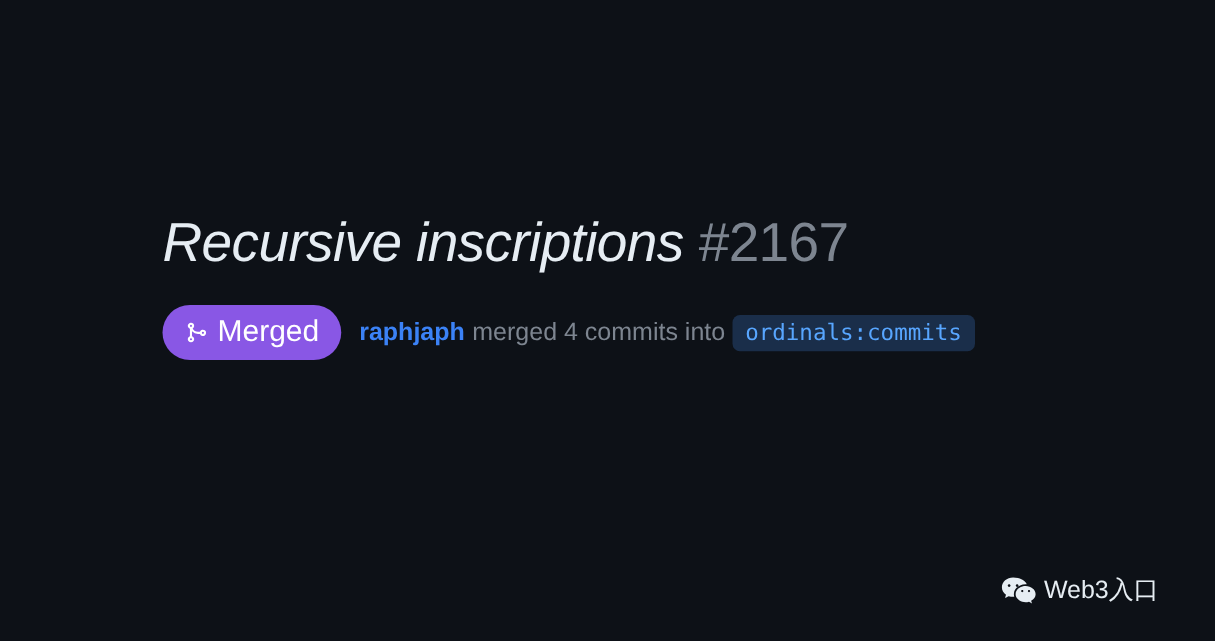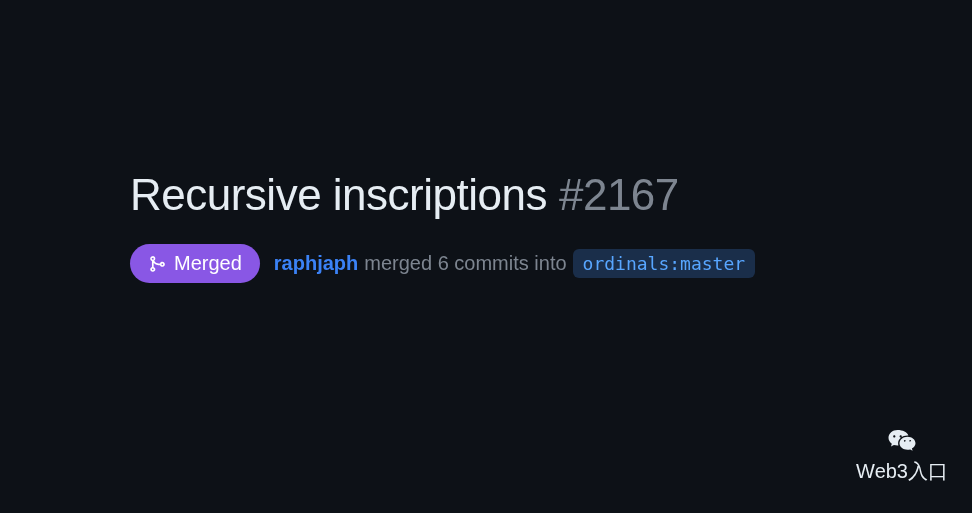--- a/index.html
+++ b/index.html
@@ -22,41 +22,42 @@
       display: flex;
       align-items: baseline;
       gap: 12px;
       margin-bottom: 24px;
     }
     .pr-title {
       color: #e6edf3;
       font-size: 44px;
       font-weight: 400;
       letter-spacing: -0.5px;
+      font-style: italic;
     }
     .pr-number {
       color: #7d8590;
       font-size: 44px;
       font-weight: 400;
       letter-spacing: -0.5px;
     }
     .meta-row {
       display: flex;
       align-items: center;
       gap: 14px;
     }
     .merged-badge {
       display: inline-flex;
       align-items: center;
       gap: 8px;
       background: #8957e5;
       color: #ffffff;
       padding: 8px 18px;
       border-radius: 999px;
-      font-size: 20px;
+      font-size: 24px;
       font-weight: 500;
     }
     .merged-badge svg {
       width: 18px;
       height: 18px;
       fill: #ffffff;
     }
     .meta-text {
       color: #7d8590;
       font-size: 20px;
@@ -72,27 +73,26 @@
       background: #1a2e4a;
       color: #58a6ff;
       font-family: ui-monospace, SFMono-Regular, "SF Mono", Menlo, Consolas, monospace;
       font-size: 18px;
       padding: 4px 10px;
       border-radius: 6px;
     }
     .watermark {
       position: absolute;
       bottom: 28px;
-      right: 24px;
+      right: 45px;
       display: flex;
       align-items: center;
       gap: 6px;
       color: #e6edf3;
       font-size: 20px;
-      flex-direction: column;
     }
     .watermark svg {
       width: 28px;
       height: 24px;
       fill: #e6edf3;
     }
   </style>
 </head>
 <body>
 
@@ -103,22 +103,22 @@
   </div>
   <div class="meta-row">
     <span class="merged-badge">
       <svg viewBox="0 0 16 16">
         <path d="M5.45 5.154A4.25 4.25 0 0 0 9.25 7.5h1.378a2.251 2.251 0 1 1 0 1.5H9.25A5.734 5.734 0 0 1 5 7.123v3.505a2.25 2.25 0 1 1-1.5 0V5.372a2.25 2.25 0 1 1 1.95-.218ZM4.25 13.5a.75.75 0 1 0 0-1.5.75.75 0 0 0 0 1.5Zm8.5-4.5a.75.75 0 1 0 0-1.5.75.75 0 0 0 0 1.5ZM5 3.25a.75.75 0 1 0 0 .005V3.25Z"></path>
       </svg>
       <span>Merged</span>
     </span>
     <span class="meta-text">
       <span class="author">raphjaph</span>
-      <span>merged 6 commits into</span>
-      <span class="branch-pill">ordinals:master</span>
+      <span>merged 4 commits into</span>
+      <span class="branch-pill">ordinals:commits</span>
     </span>
   </div>
 </div>
 
 <div class="watermark">
   <svg viewBox="0 0 28 24">
     <path d="M9.5 2C4.5 2 0.5 5.5 0.5 9.8c0 2.4 1.3 4.5 3.3 6l-0.8 2.6 2.9-1.5c1.2 0.3 2.4 0.5 3.6 0.5 0.3 0 0.6 0 0.9 0-0.2-0.7-0.3-1.4-0.3-2.1 0-4.4 4.2-7.9 9.4-7.9 0.3 0 0.6 0 0.9 0C19.3 4.2 14.8 2 9.5 2zM6.3 7.3c0.6 0 1.1 0.5 1.1 1.1s-0.5 1.1-1.1 1.1-1.1-0.5-1.1-1.1 0.5-1.1 1.1-1.1zM12.7 7.3c0.6 0 1.1 0.5 1.1 1.1s-0.5 1.1-1.1 1.1-1.1-0.5-1.1-1.1 0.5-1.1 1.1-1.1z"></path>
     <path d="M27.5 15.3c0-3.6-3.6-6.5-8-6.5s-8 2.9-8 6.5 3.6 6.5 8 6.5c0.9 0 1.8-0.1 2.7-0.4l2.4 1.3-0.7-2.2c2.2-1.2 3.6-3.1 3.6-5.2zM16.8 13.7c-0.5 0-0.9-0.4-0.9-0.9s0.4-0.9 0.9-0.9 0.9 0.4 0.9 0.9-0.4 0.9-0.9 0.9zM22.2 13.7c-0.5 0-0.9-0.4-0.9-0.9s0.4-0.9 0.9-0.9 0.9 0.4 0.9 0.9-0.4 0.9-0.9 0.9z"></path>
   </svg>
   <span>Web3入口</span>

